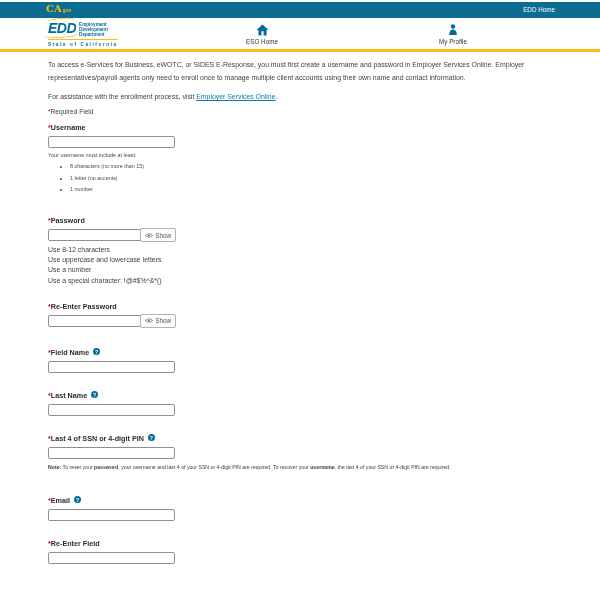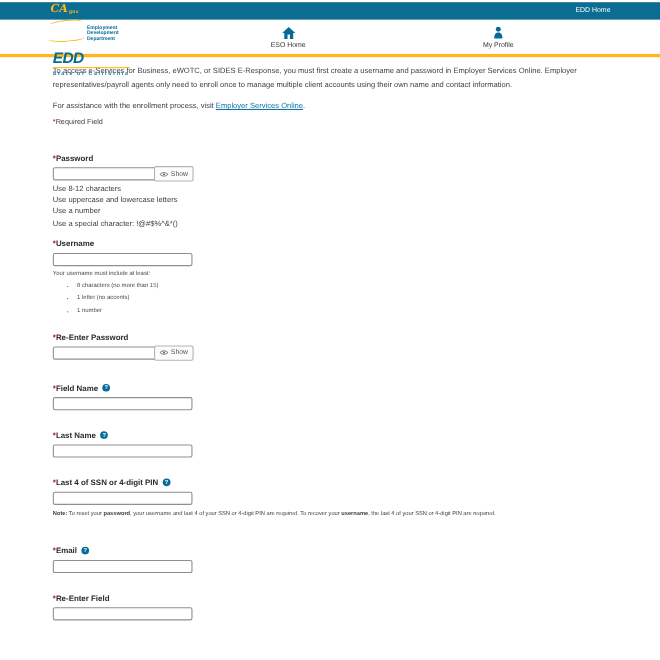--- a/index.html
+++ b/index.html
@@ -4,28 +4,28 @@
 <style>
   * { box-sizing: border-box; }
   html, body { margin: 0; padding: 0; }
   body {
     width: 600px; height: 600px; overflow: hidden; background: #fff;
     font-family: "Liberation Sans", sans-serif; color: var(--text, #3a3a3a);
   }
   .top-white { height: 2px; background: #fff; }
   .topbar { height: 16px; background: var(--teal, #0c6d92); position: relative; }
   .cagov { position: absolute; left: 46px; top: 1px; color: var(--gold, #fdb81e); cursor: pointer; display: flex; align-items: flex-end; }
-  .ca-script { font-family: "DejaVu Serif", serif; font-style: italic; font-weight: bold; font-size: 10px; line-height: 11px; }
+  .ca-script { font-family: "DejaVu Serif", serif; font-weight: bold; font-size: 10px; line-height: 11px; }
   .ca-gov-small { font-size: 4.5px; font-weight: bold; letter-spacing: .3px; margin-left: 1px; line-height: 6px; }
   .topbar-link { position: absolute; right: 45px; top: 4px; font-size: 6.3px; color: #fff; text-decoration: none; cursor: pointer; }
 
   .masthead { height: 34px; background: #fff; border-bottom: 3px solid var(--gold, #fdb81e); position: relative; }
   .edd-logo { position: absolute; left: 48px; top: 3px; cursor: pointer; }
   .edd-row { display: flex; align-items: flex-start; gap: 3px; position: relative; }
-  .edd-word { font-size: 14px; line-height: 14px; font-weight: 900; font-style: italic; color: var(--brand, #046b99); letter-spacing: -0.5px; margin-top: 24px; }
+  .edd-word { font-size: 14px; line-height: 14px; font-weight: 900; font-style: italic; color: var(--brand, #046b99); letter-spacing: -0.5px; }
   .swoosh { position: absolute; pointer-events: none; }
   .swoosh-top { left: -3px; top: -3px; width: 30px; height: 7px; border-top: 1.3px solid var(--gold, #fdb81e); border-radius: 50%; transform: rotate(-6deg); }
   .swoosh-bottom { left: -4px; top: 10px; width: 34px; height: 7px; border-bottom: 1.3px solid var(--gold, #fdb81e); border-radius: 50%; transform: rotate(-4deg); }
   .edd-lines { display: flex; flex-direction: column; font-size: 4.6px; line-height: 5px; font-weight: bold; color: var(--brand, #046b99); padding-top: 1px; }
   .edd-tagline { margin-top: 2px; border-top: 1.2px solid var(--gold, #fdb81e); padding-top: 1.5px; font-size: 4.6px; font-weight: bold; letter-spacing: 1.6px; color: var(--brand, #046b99); white-space: nowrap; }
 
   .nav-item { position: absolute; top: 6px; width: 70px; text-align: center; cursor: pointer; }
   .nav-eso { left: 227px; }
   .nav-profile { left: 418px; }
   .nav-icon { display: block; margin: 0 auto; color: var(--brand, #046b99); }
@@ -111,49 +111,49 @@
 </div>
 
 <main>
 
   <p class="intro">To access e-Services for Business, eWOTC, or SIDES E-Response, you must first create a username and password in Employer Services Online. Employer representatives/payroll agents only need to enroll once to manage multiple client accounts using their own name and contact information.</p>
 
   <p class="assist"><span>For assistance with the enrollment process, visit </span><a class="link">Employer Services Online</a><span>.</span></p>
 
   <p class="required"><span class="req">*</span><span>Required Field</span></p>
 
+  <div class="field field-username">
+    <label class="f-label"><span class="req">*</span><span>Username</span></label>
+    <input class="f-input" type="text" style="">
+    <div class="hint-title">Your username must include at least:</div>
+    <ul class="hints">
+      <li>8 characters (no more than 15)</li>
+      <li>1 letter (no accents)</li>
+      <li>1 number</li>
+    </ul>
+  </div>
+
   <div class="field field-password">
     <label class="f-label"><span class="req">*</span><span>Password</span></label>
     <div class="pw-wrap">
       <input class="f-input" type="password" style="">
       <button class="show-btn">
         <svg class="eye" width="8" height="5" viewBox="0 0 24 14">
           <path d="M1 7 Q12 -3 23 7 Q12 17 1 7 Z" fill="none" stroke="currentColor" stroke-width="2"></path>
           <circle cx="12" cy="7" r="2.6" fill="currentColor"></circle>
         </svg>
         <span>Show</span>
       </button>
     </div>
     <div class="rules">
       <div>Use 8-12 characters</div>
       <div>Use uppercase and lowercase letters</div>
       <div>Use a number</div>
       <div>Use a special character: !@#$%^&amp;*()</div>
     </div>
-  </div>
-
-  <div class="field field-username">
-    <label class="f-label"><span class="req">*</span><span>Username</span></label>
-    <input class="f-input" type="text" style="">
-    <div class="hint-title">Your username must include at least:</div>
-    <ul class="hints">
-      <li>8 characters (no more than 15)</li>
-      <li>1 letter (no accents)</li>
-      <li>1 number</li>
-    </ul>
   </div>
 
   <div class="field field-repassword">
     <label class="f-label"><span class="req">*</span><span>Re-Enter Password</span></label>
     <div class="pw-wrap">
       <input class="f-input" type="password" style="">
       <button class="show-btn">
         <svg class="eye" width="8" height="5" viewBox="0 0 24 14">
           <path d="M1 7 Q12 -3 23 7 Q12 17 1 7 Z" fill="none" stroke="currentColor" stroke-width="2"></path>
           <circle cx="12" cy="7" r="2.6" fill="currentColor"></circle>

